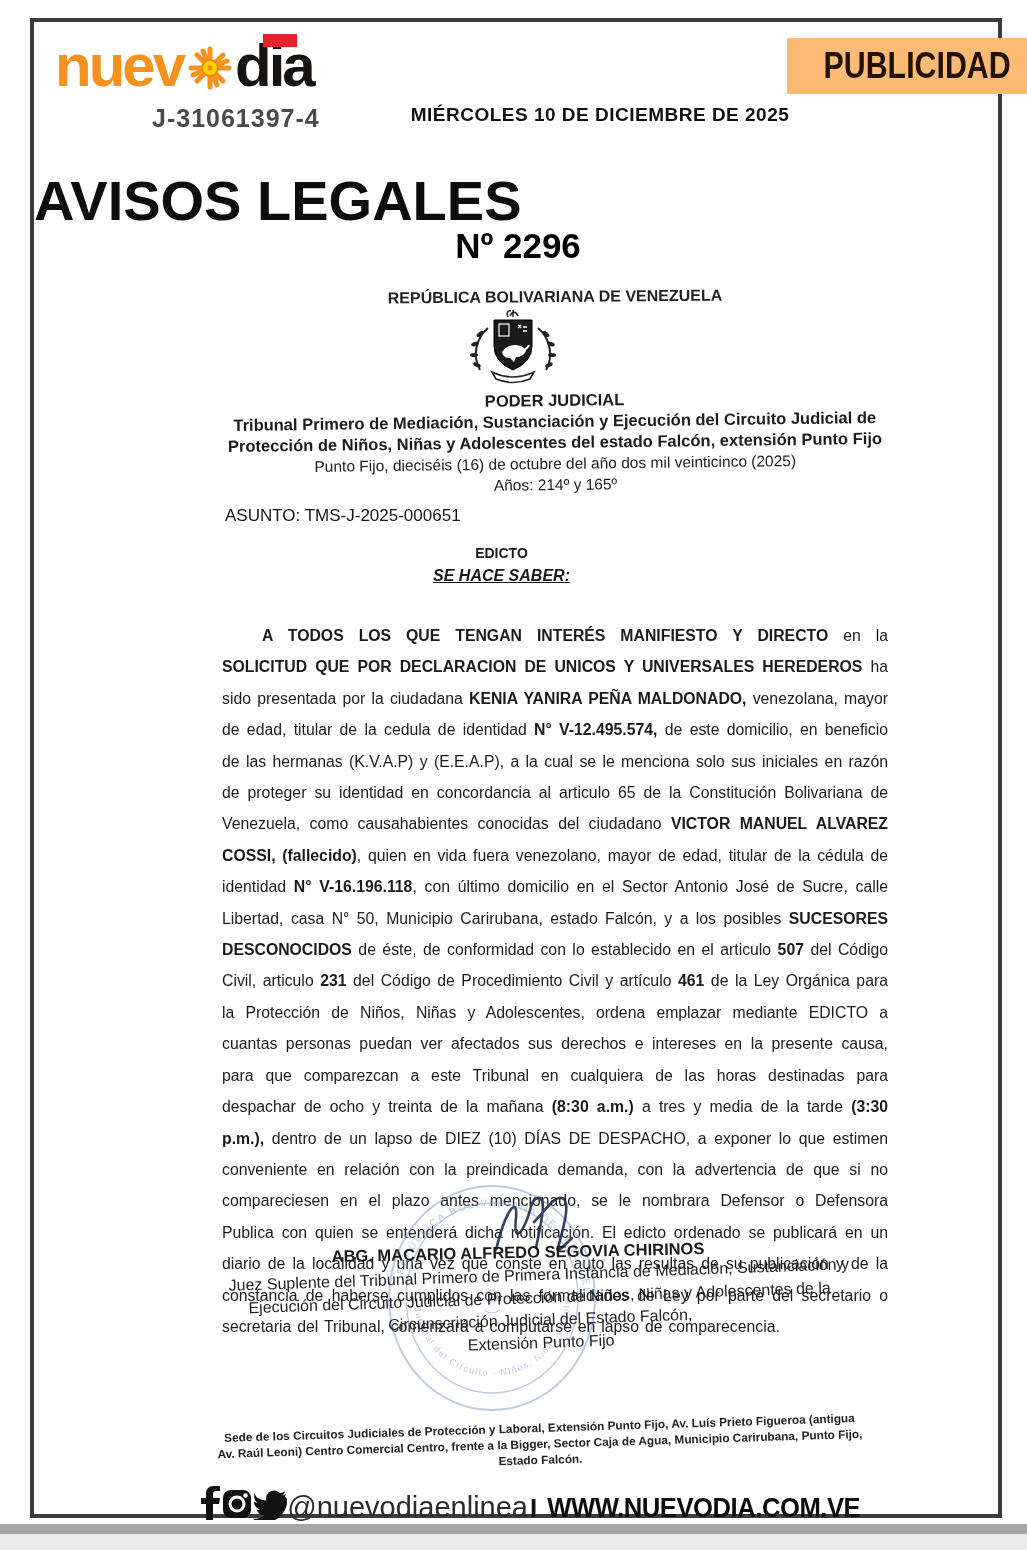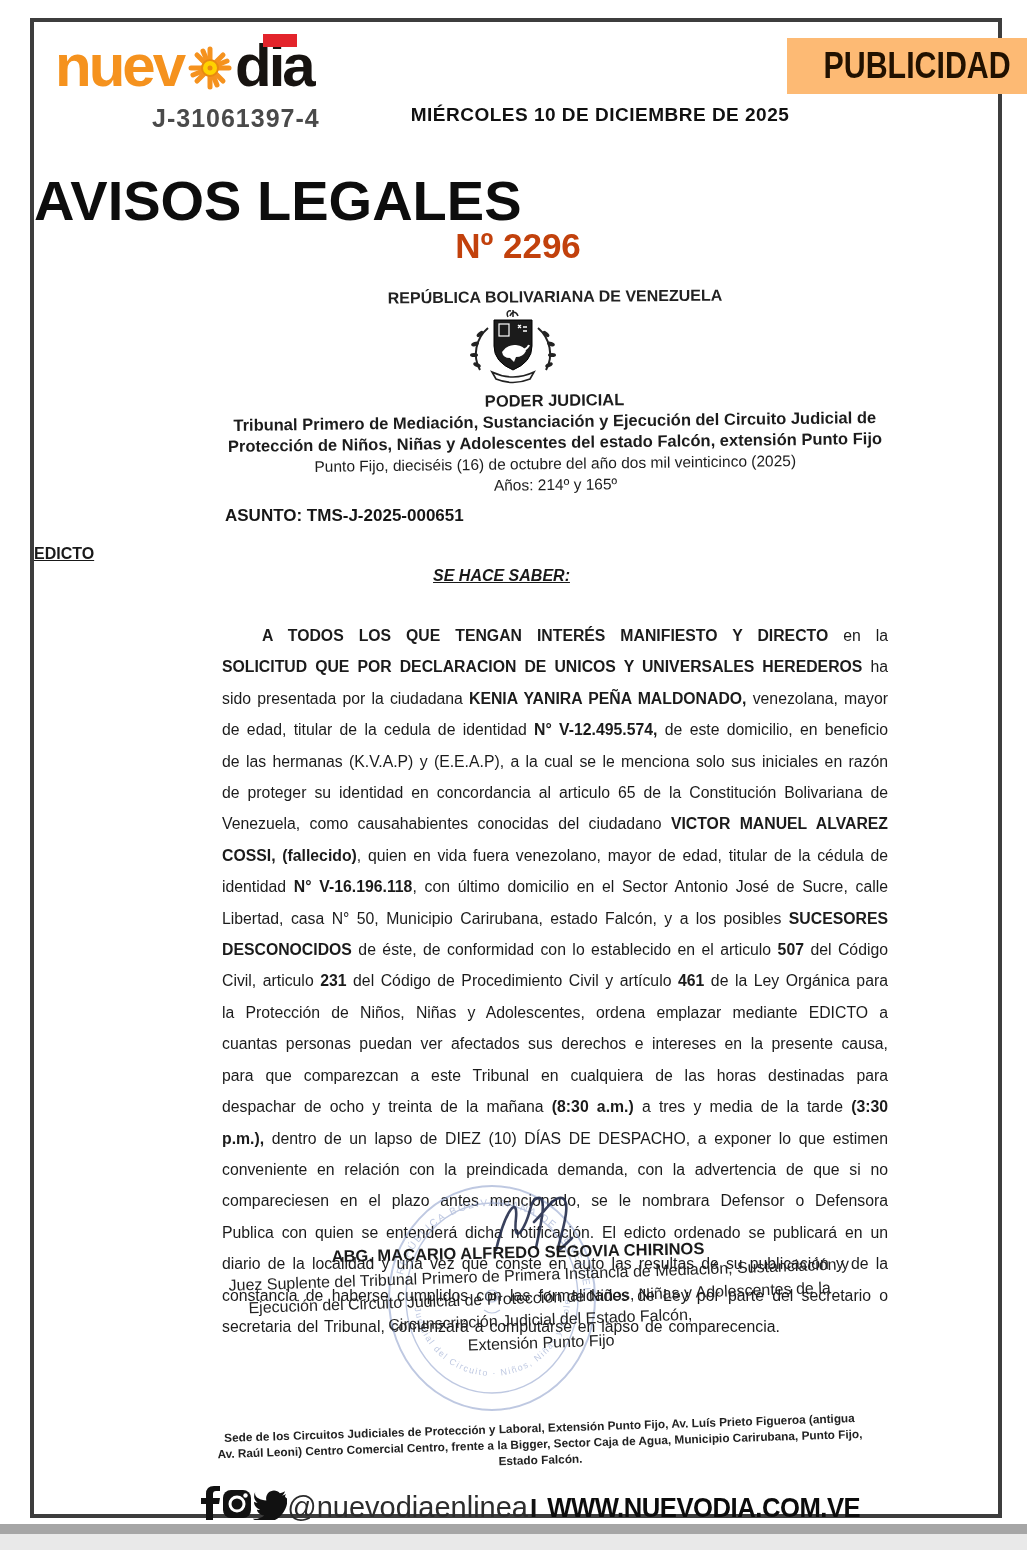--- a/index.html
+++ b/index.html
@@ -22,32 +22,32 @@
     position:absolute;left:787px;top:26px;width:261px;height:56px;background:#fdba74;
     display:flex;align-items:center;justify-content:center;margin-top:12px;
   }
   .pub-badge span{font-size:37px;font-weight:800;color:#211100;transform:scaleX(.82);letter-spacing:0px;}
   .date-line{position:absolute;left:300px;top:104px;width:600px;text-align:center;
     font-size:19px;font-weight:bold;color:#111;letter-spacing:.5px;}
   
   .t-main{position:absolute;left:34px;top:168px;width:968px;
     font-size:56px;font-weight:900;letter-spacing:0px;color:#0d0d0d;}
   .t-num{position:absolute;left:34px;top:226px;width:968px;text-align:center;
-    font-size:35px;font-weight:800;color:#c2410c;}
+    font-size:35px;font-weight:800;color:#000000;}
   
   .republic{position:absolute;left:90px;top:288px;width:930px;text-align:center;
     font-size:16px;font-weight:bold;color:#222;transform:rotate(-.5deg);}
   .coat{position:absolute;left:513px;top:308px;transform:translateX(-50%);}
   .court{position:absolute;left:90px;top:390px;width:930px;text-align:center;
     line-height:21px;color:#1c1c1c;transform:rotate(-.7deg);}
   .court .cl-b{font-size:16.5px;font-weight:bold;}
   .court .cl-r{font-size:15.5px;}
-  .asunto{position:absolute;left:225px;top:506px;font-size:17px;font-weight:bold;color:#161616;}
-  .edicto-h{position:absolute;left:34px;top:545px;width:935px;text-align:left;
-    font-size:16px;font-weight:bold;text-decoration:underline;color:#191919;}
+  .asunto{position:absolute;left:225px;top:506px;font-size:17px;font-weight:normal;color:#161616;}
+  .edicto-h{position:absolute;left:34px;top:545px;width:935px;text-align:center;
+    font-size:14px;font-weight:bold;color:#191919;}
   .edicto-s{position:absolute;left:34px;top:567px;width:935px;text-align:center;
     font-size:16px;font-weight:bold;text-decoration:underline;color:#191919;font-style:italic;}
   
   .body-text{
     position:absolute;left:222px;top:620px;width:666px;
     font-size:15.8px;line-height:31.4px;text-align:justify;text-indent:40px;color:#1b1b1b;
     word-spacing:1.5px;
   }
   .body-text .b{font-weight:bold;margin-top:32px;}
   

